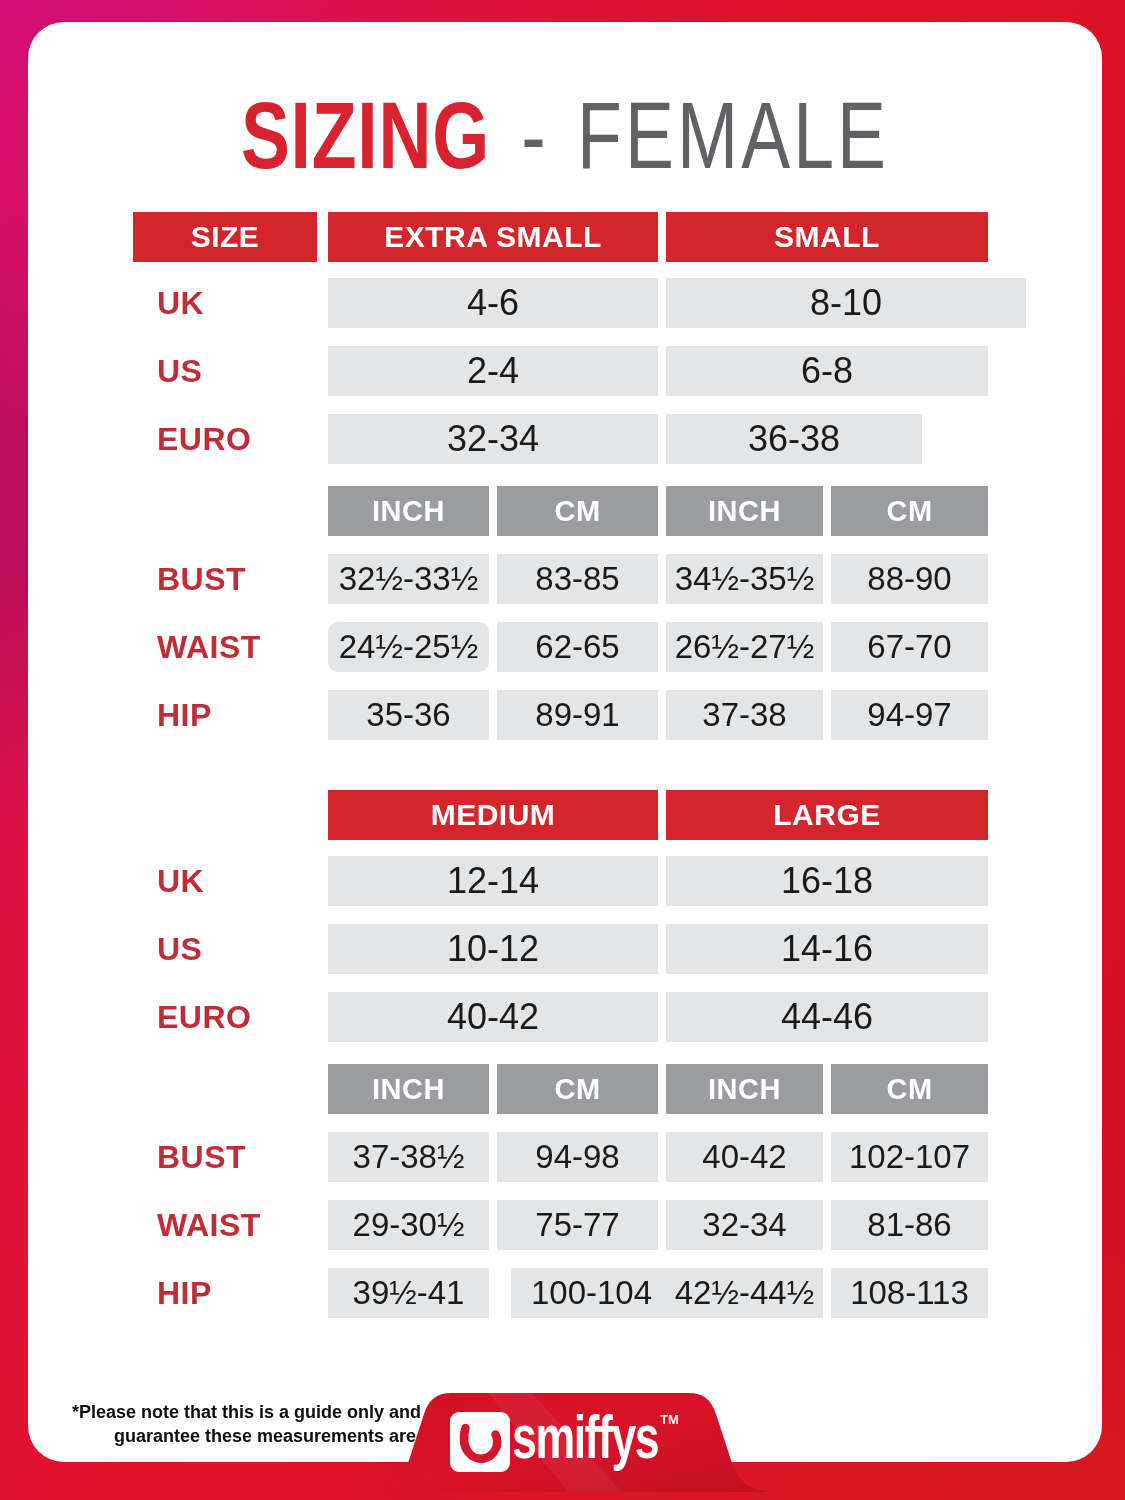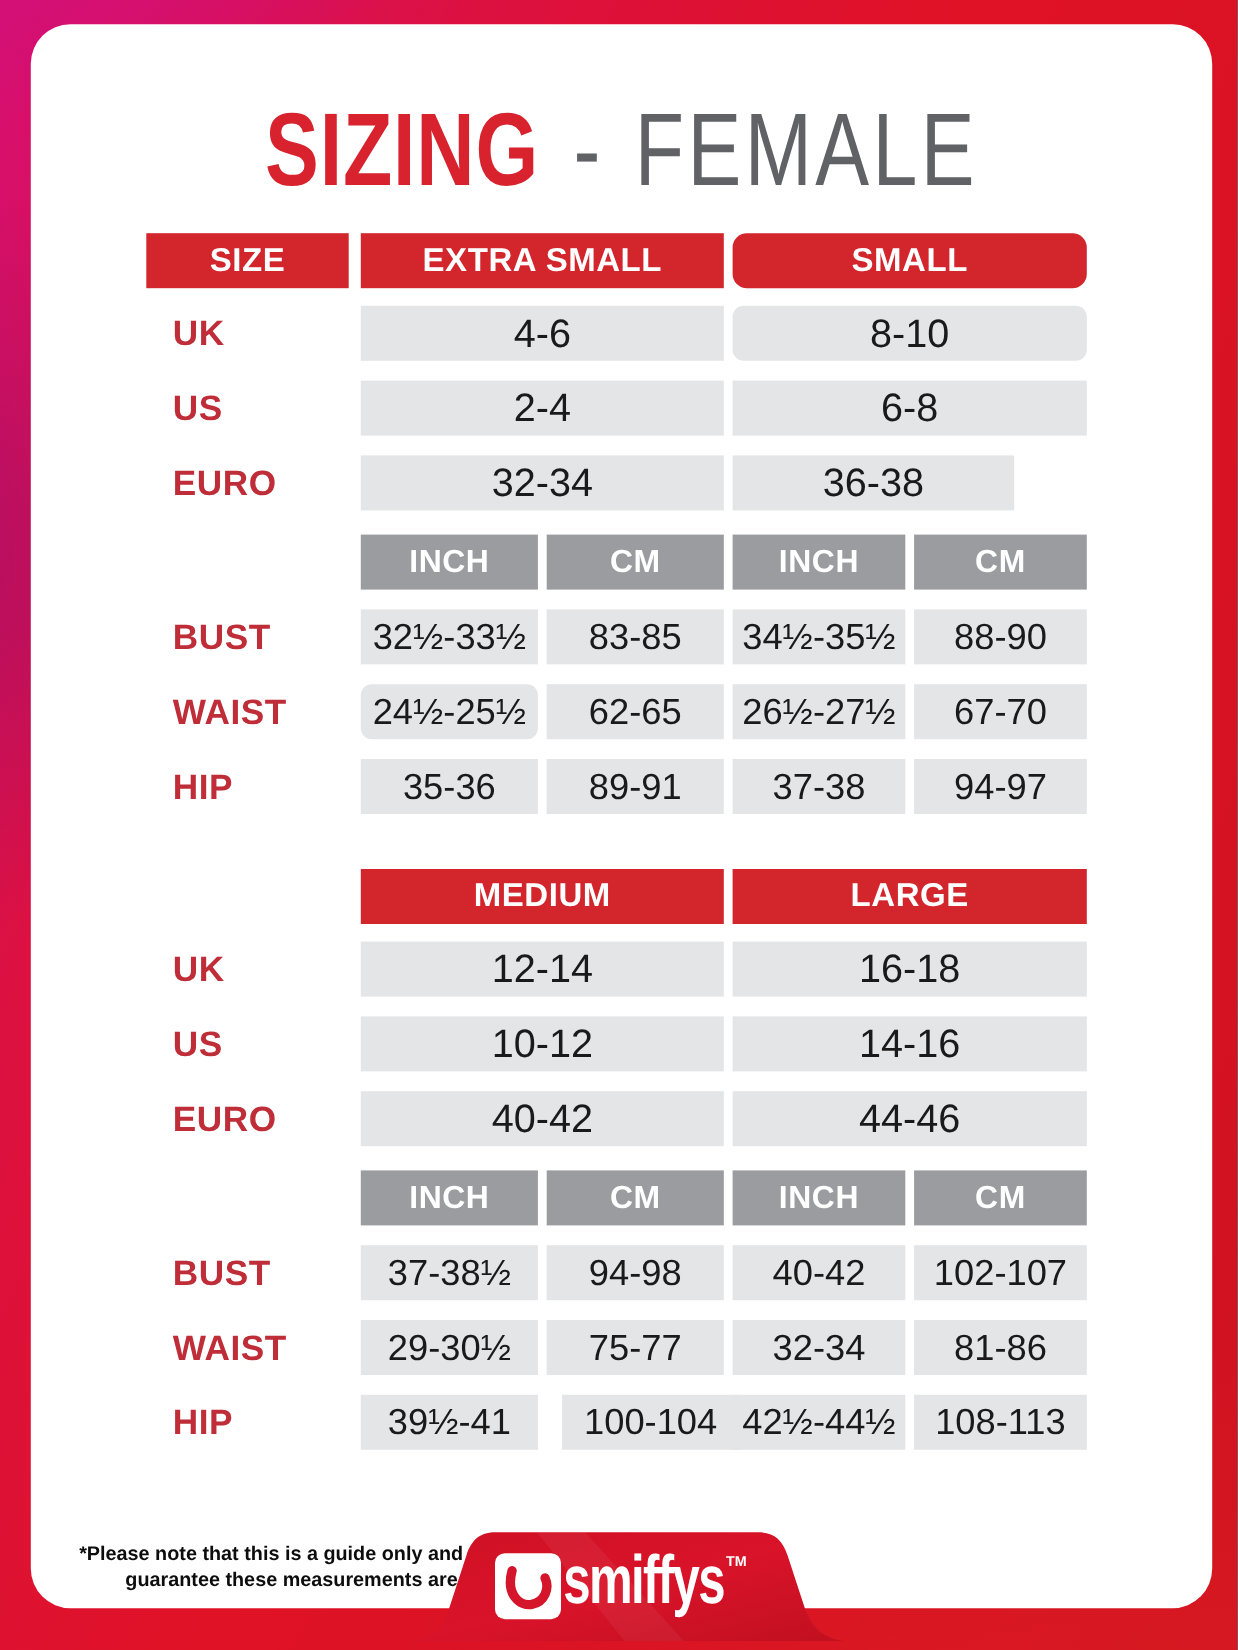--- a/index.html
+++ b/index.html
@@ -63,24 +63,24 @@
   <div class="card">
     <div class="title">
       <span class="t-red">SIZING</span>
       <span class="t-sep">-</span>
       <span class="t-gray">FEMALE</span>
     </div>
 
     <div id="table-area">
         <div class="cell red-h" style="left: 0px; top: 190px; width: 184px;">SIZE</div>
         <div class="cell red-h" style="left: 195px; top: 190px; width: 330px;">EXTRA SMALL</div>
-        <div class="cell red-h" style="left: 533px; top: 190px; width: 322px; border-radius: 13px;">SMALL</div>
+        <div class="cell red-h" style="left: 533px; top: 190px; width: 322px;">SMALL</div>
         <div class="cell rlabel" style="left: 0px; top: 256px; width: 184px;">UK</div>
         <div class="cell val" style="left: 195px; top: 256px; width: 330px;">4-6</div>
-        <div class="cell val" style="left: 533px; top: 256px; width: 322px; border-radius: 10px;">8-10</div>
+        <div class="cell val" style="left: 533px; top: 256px; width: 360px;">8-10</div>
         <div class="cell rlabel" style="left: 0px; top: 324px; width: 184px;">US</div>
         <div class="cell val" style="left: 195px; top: 324px; width: 330px;">2-4</div>
         <div class="cell val" style="left: 533px; top: 324px; width: 322px;">6-8</div>
         <div class="cell rlabel" style="left: 0px; top: 392px; width: 184px;">EURO</div>
         <div class="cell val" style="left: 195px; top: 392px; width: 330px;">32-34</div>
         <div class="cell val" style="left: 533px; top: 392px; width: 256px;">36-38</div>
         <div class="cell unit-h" style="left: 195px; top: 464px; width: 161px;">INCH</div>
         <div class="cell unit-h" style="left: 364px; top: 464px; width: 161px;">CM</div>
         <div class="cell unit-h" style="left: 533px; top: 464px; width: 157px;">INCH</div>
         <div class="cell unit-h" style="left: 698px; top: 464px; width: 157px;">CM</div>

